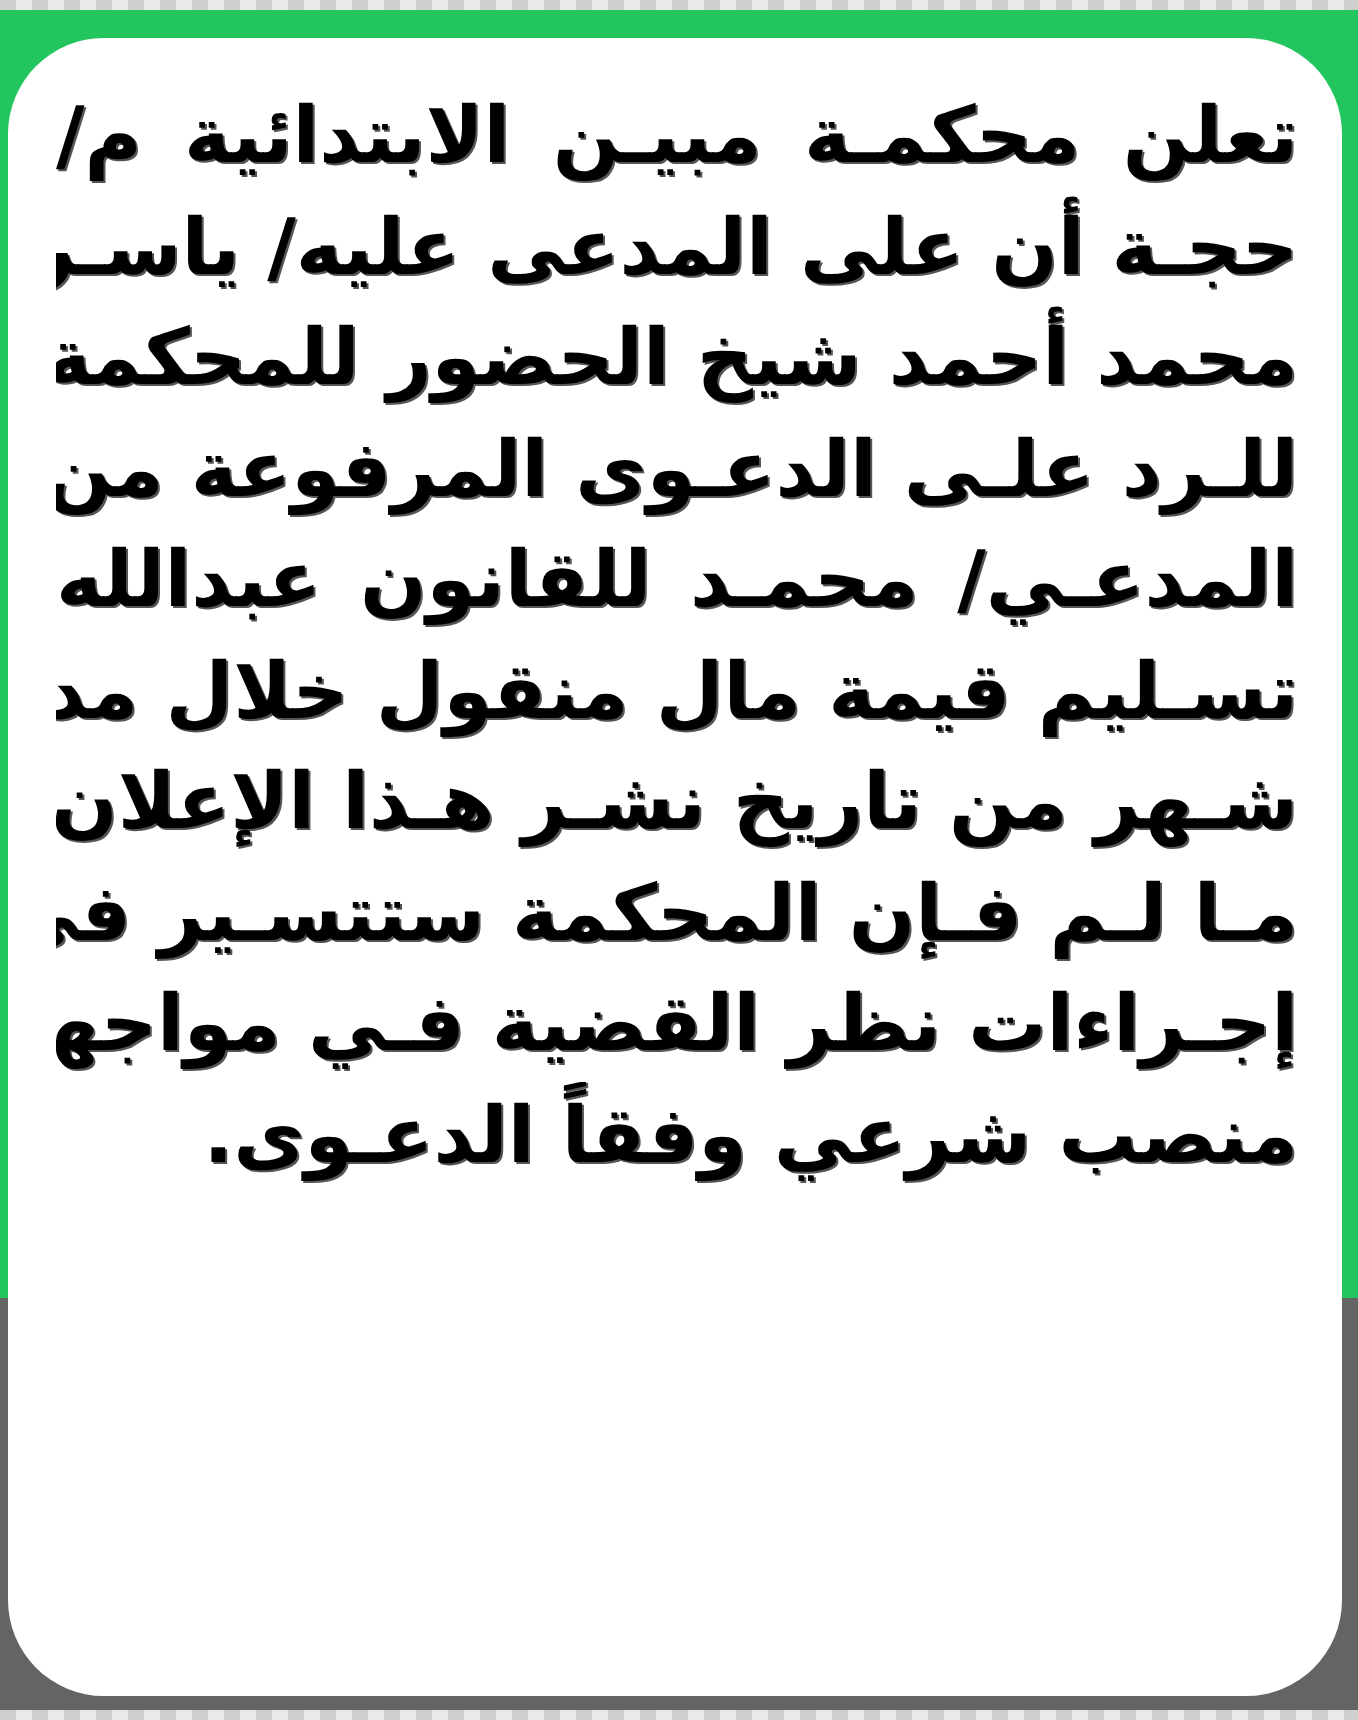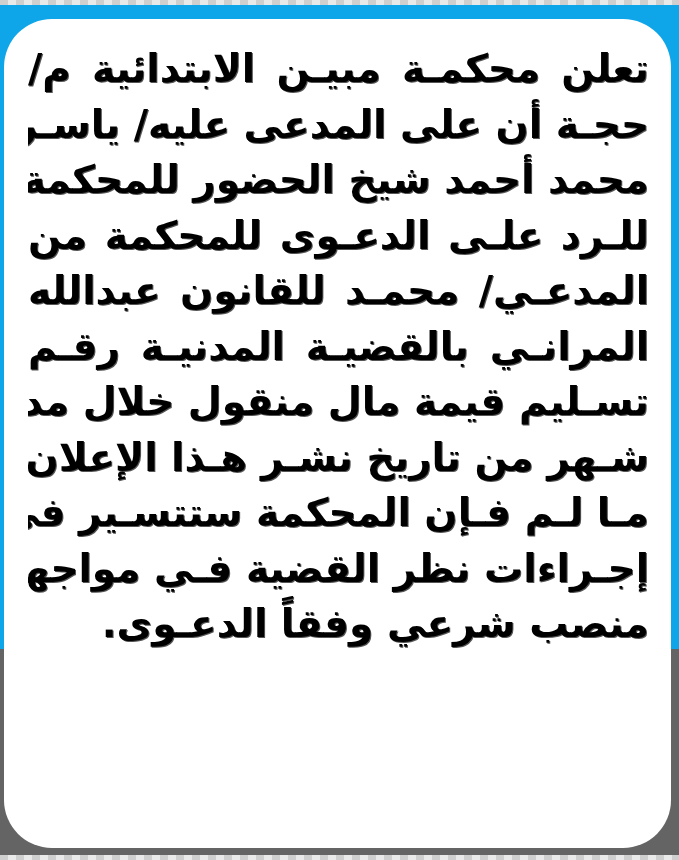--- a/index.html
+++ b/index.html
@@ -21,21 +21,21 @@
       background-image: repeating-linear-gradient(90deg, #cfcfcf 0 8px, #e9e9e9 8px 16px);
     }
     .checker-top { top: 0; }
     .checker-bottom { bottom: 0; }
     .frame {
       position: absolute;
       left: 0;
       top: 5px;
       width: 679px;
       height: 644px;
-      background: #0ea5e9;
+      background: #22c55e;
     }
     .notice-box {
       position: absolute;
       left: 4px;
       top: 14px;
       width: 667px;
       height: 829px;
       background: #ffffff;
       border-radius: 48px;
       box-sizing: border-box;
@@ -65,23 +65,22 @@
 </head>
 <body>
 
 <div class="checker-strip checker-top"></div>
 <div class="frame">
   <div class="notice-box">
     <p class="notice-body">
       <span class="notice-line">تعلن محكمـة مبيـن الابتدائية م/</span>
       <span class="notice-line">حجـة أن على المدعى عليه/ ياسـر</span>
       <span class="notice-line">محمد أحمد شيخ الحضور للمحكمة</span>
-      <span class="notice-line">للـرد علـى الدعـوى للمحكمة من</span>
+      <span class="notice-line">للـرد علـى الدعـوى المرفوعة من</span>
       <span class="notice-line">المدعـي/ محمـد للقانون عبدالله</span>
-      <span class="notice-line">المرانـي بالقضيـة المدنيـة رقـم</span>
       <span class="notice-line">تسـليم قيمة مال منقول خلال مدة</span>
       <span class="notice-line">شـهر من تاريخ نشـر هـذا الإعلان</span>
       <span class="notice-line">مـا لـم فـإن المحكمة ستتسـير في</span>
       <span class="notice-line">إجـراءات نظر القضية فـي مواجهة</span>
       <span class="notice-line last">منصب شرعي وفقاً الدعـوى.</span>
     </p>
   </div>
 </div>
 <div class="checker-strip checker-bottom"></div>
 

